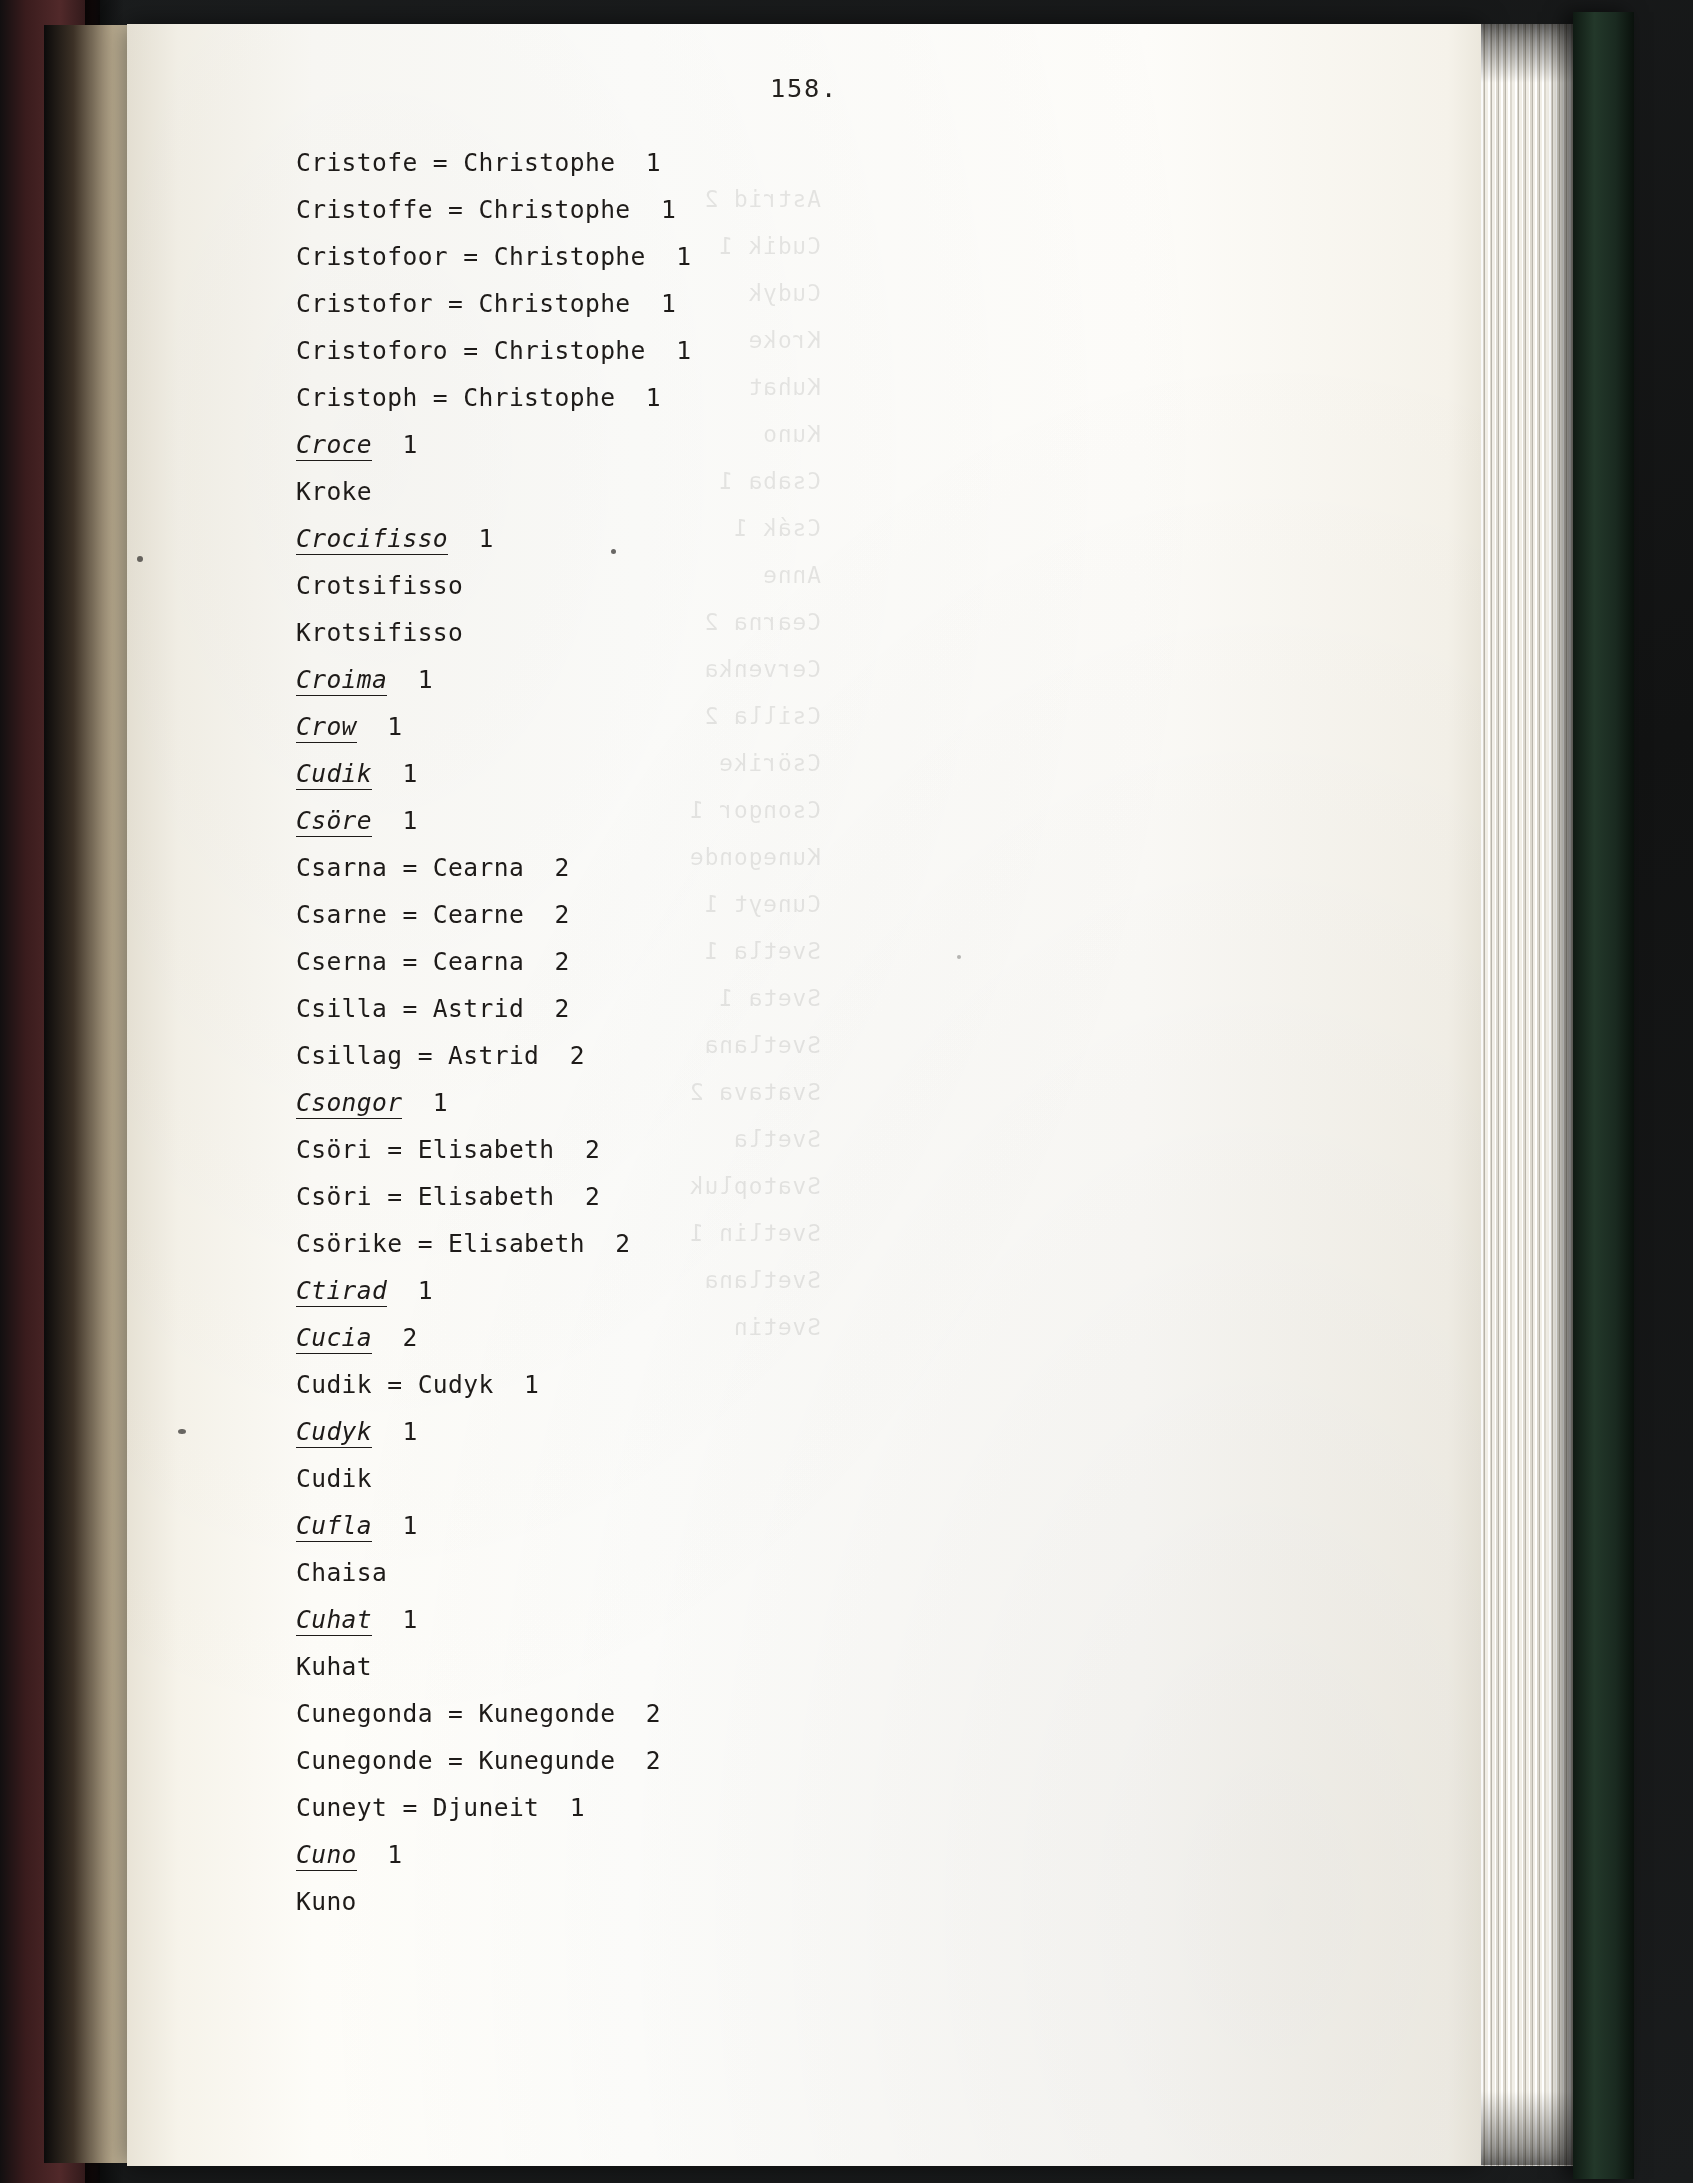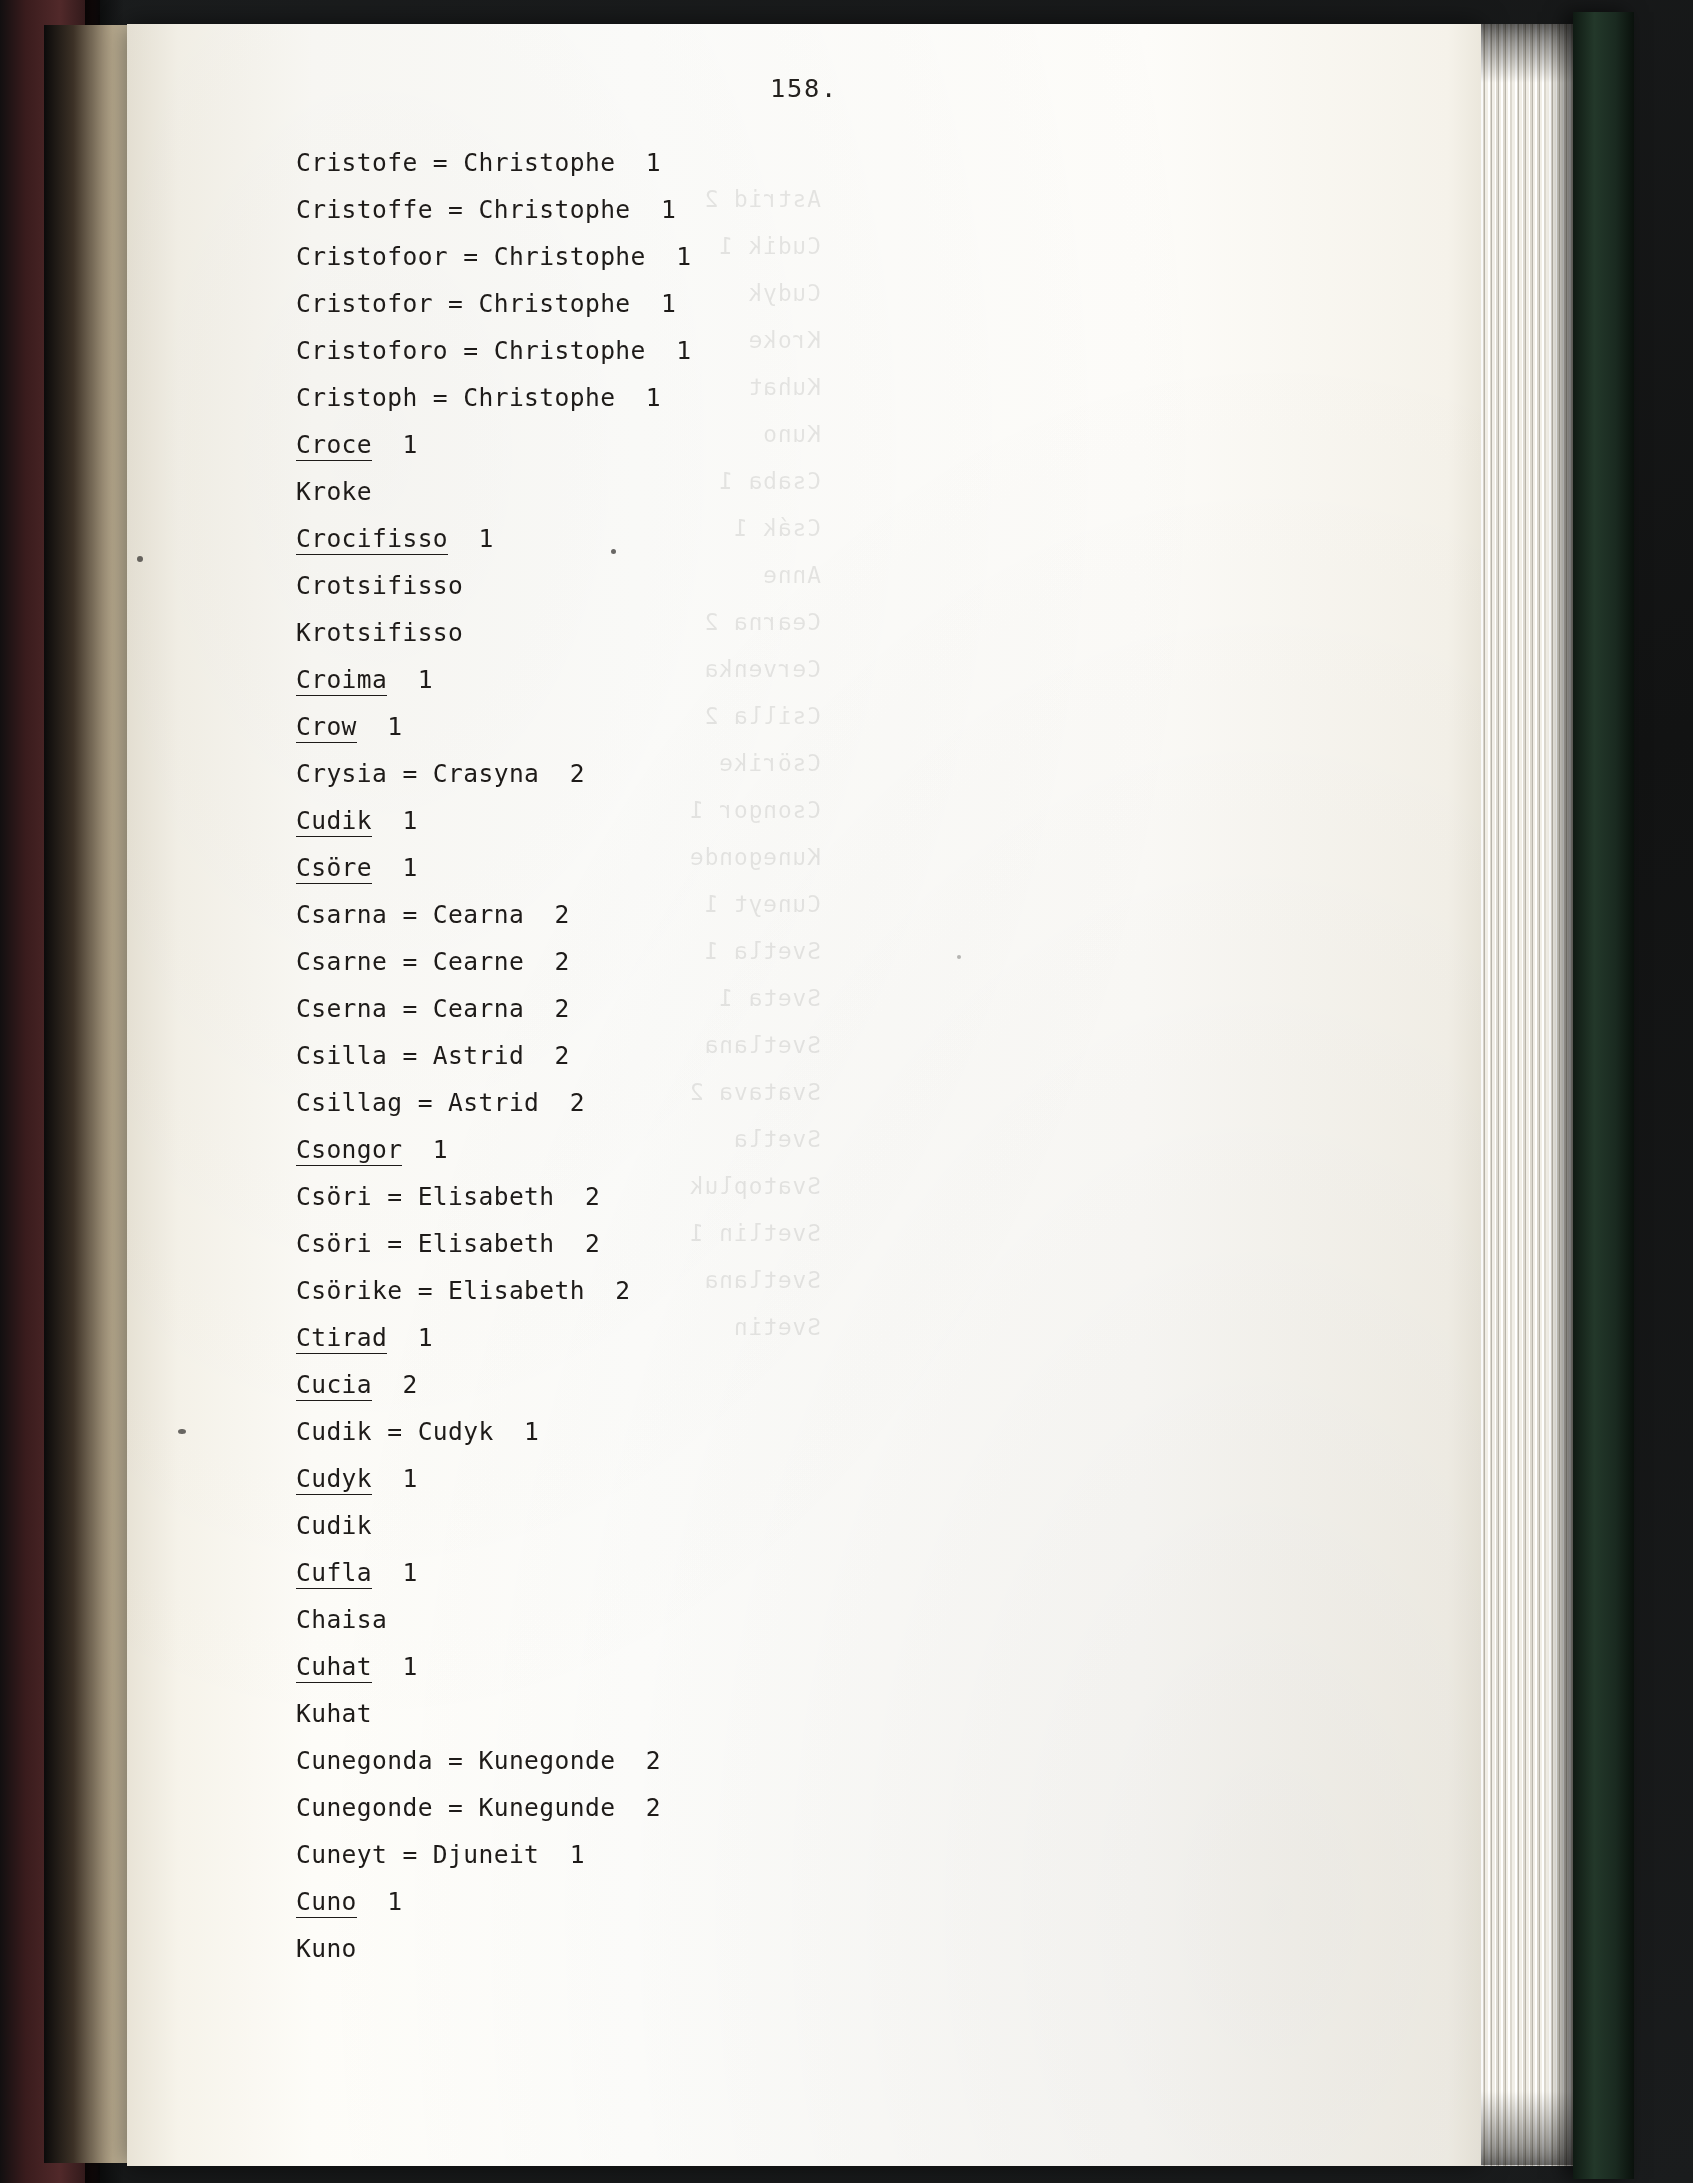--- a/index.html
+++ b/index.html
@@ -164,20 +164,21 @@
     letter-spacing: 0.4px;
     display: flex;
     align-items: flex-start;
   }
   .entry .headword {
     display: inline-block;
   }
   .entry.underlined .headword {
     border-bottom: 1.7px solid #1e1b19;
     padding-bottom: 0.8px;
+    font-style: italic;
   }
   .entry .rest {
     display: inline-block;
     white-space: pre;
     text-align: right;
   }
 
   
   .speck {
     position: absolute;
@@ -233,21 +234,20 @@
         <div class="entry"><span class="headword">Cristofor</span><span class="rest"> = Christophe  1</span></div>
         <div class="entry"><span class="headword">Cristoforo</span><span class="rest"> = Christophe  1</span></div>
         <div class="entry"><span class="headword">Cristoph</span><span class="rest"> = Christophe  1</span></div>
         <div class="entry underlined"><span class="headword">Croce</span><span class="rest">  1</span></div>
         <div class="entry"><span class="headword">Kroke</span><span class="rest"></span></div>
         <div class="entry underlined"><span class="headword">Crocifisso</span><span class="rest">  1</span></div>
         <div class="entry"><span class="headword">Crotsifisso</span><span class="rest"></span></div>
         <div class="entry"><span class="headword">Krotsifisso</span><span class="rest"></span></div>
         <div class="entry underlined"><span class="headword">Croima</span><span class="rest">  1</span></div>
         <div class="entry underlined"><span class="headword">Crow</span><span class="rest">  1</span></div>
-        <div class="entry"><span class="headword">Crysia</span><span class="rest"> = Crasyna  2</span></div>
         <div class="entry underlined"><span class="headword">Cudik</span><span class="rest">  1</span></div>
         <div class="entry underlined"><span class="headword">Csöre</span><span class="rest">  1</span></div>
         <div class="entry"><span class="headword">Csarna</span><span class="rest"> = Cearna  2</span></div>
         <div class="entry"><span class="headword">Csarne</span><span class="rest"> = Cearne  2</span></div>
         <div class="entry"><span class="headword">Cserna</span><span class="rest"> = Cearna  2</span></div>
         <div class="entry"><span class="headword">Csilla</span><span class="rest"> = Astrid  2</span></div>
         <div class="entry"><span class="headword">Csillag</span><span class="rest"> = Astrid  2</span></div>
         <div class="entry underlined"><span class="headword">Csongor</span><span class="rest">  1</span></div>
         <div class="entry"><span class="headword">Csöri</span><span class="rest"> = Elisabeth  2</span></div>
         <div class="entry"><span class="headword">Csöri</span><span class="rest"> = Elisabeth  2</span></div>

